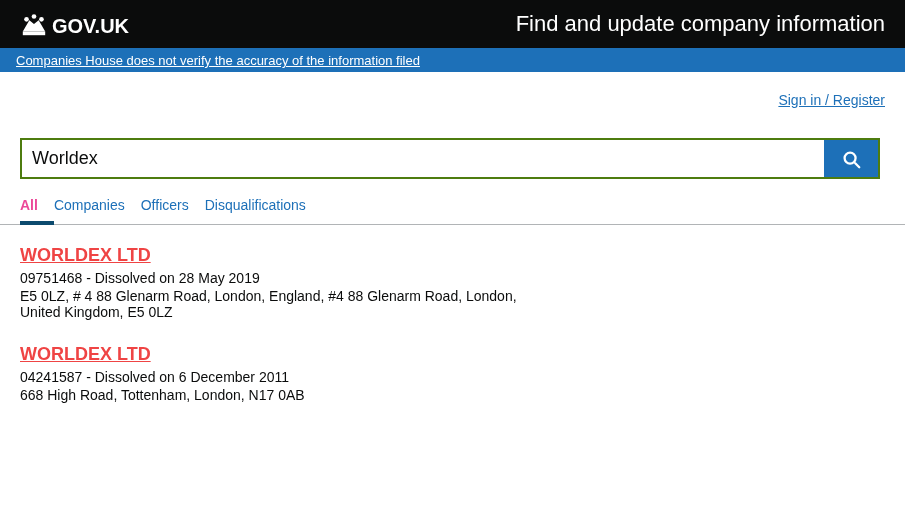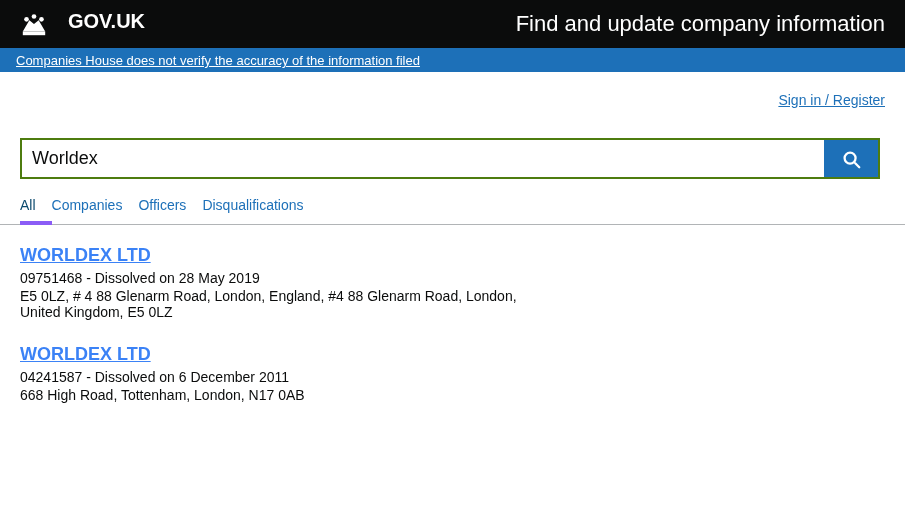--- a/index.html
+++ b/index.html
@@ -8,22 +8,22 @@
     
     .gov-header {
       background: #0b0c0c;
       padding: 10px 20px;
       display: flex;
       align-items: center;
       justify-content: space-between;
     }
     .gov-logo {
       display: flex;
-      align-items: flex-start;
-      gap: 20px;
+      align-items: flex-end;
+      gap: 4px;
       color: #fff;
       font-weight: bold;
       font-size: 20px;
     }
     .gov-logo-crown {
       width: 28px;
       height: 28px;
     }
     .gov-header-title {
       color: #fff;
@@ -108,37 +108,37 @@
     .tab {
       padding: 8px 16px 8px 0;
       font-size: 14px;
       color: #1d70b8;
       text-decoration: none;
       cursor: pointer;
       border-bottom: 4px solid transparent;
       margin-bottom: -1px;
     }
     .tab.active {
-      color: #0c4a6e;
-      font-weight: normal;
-      border-bottom: 4px solid #8b5cf6;
+      color: #ec4899;
+      font-weight: bold;
+      border-bottom: 4px solid #0c4a6e;
       text-decoration: none;
     }
 
     
     .results {
       padding: 20px 20px;
     }
 
     
     .company-result {
       margin-bottom: 24px;
     }
     .company-name {
-      color: #3b82f6;
+      color: #ef4444;
       font-size: 18px;
       font-weight: bold;
       text-decoration: underline;
       cursor: pointer;
       display: inline-block;
       margin-bottom: 4px;
     }
     .company-meta {
       font-size: 14px;
       color: #0b0c0c;

